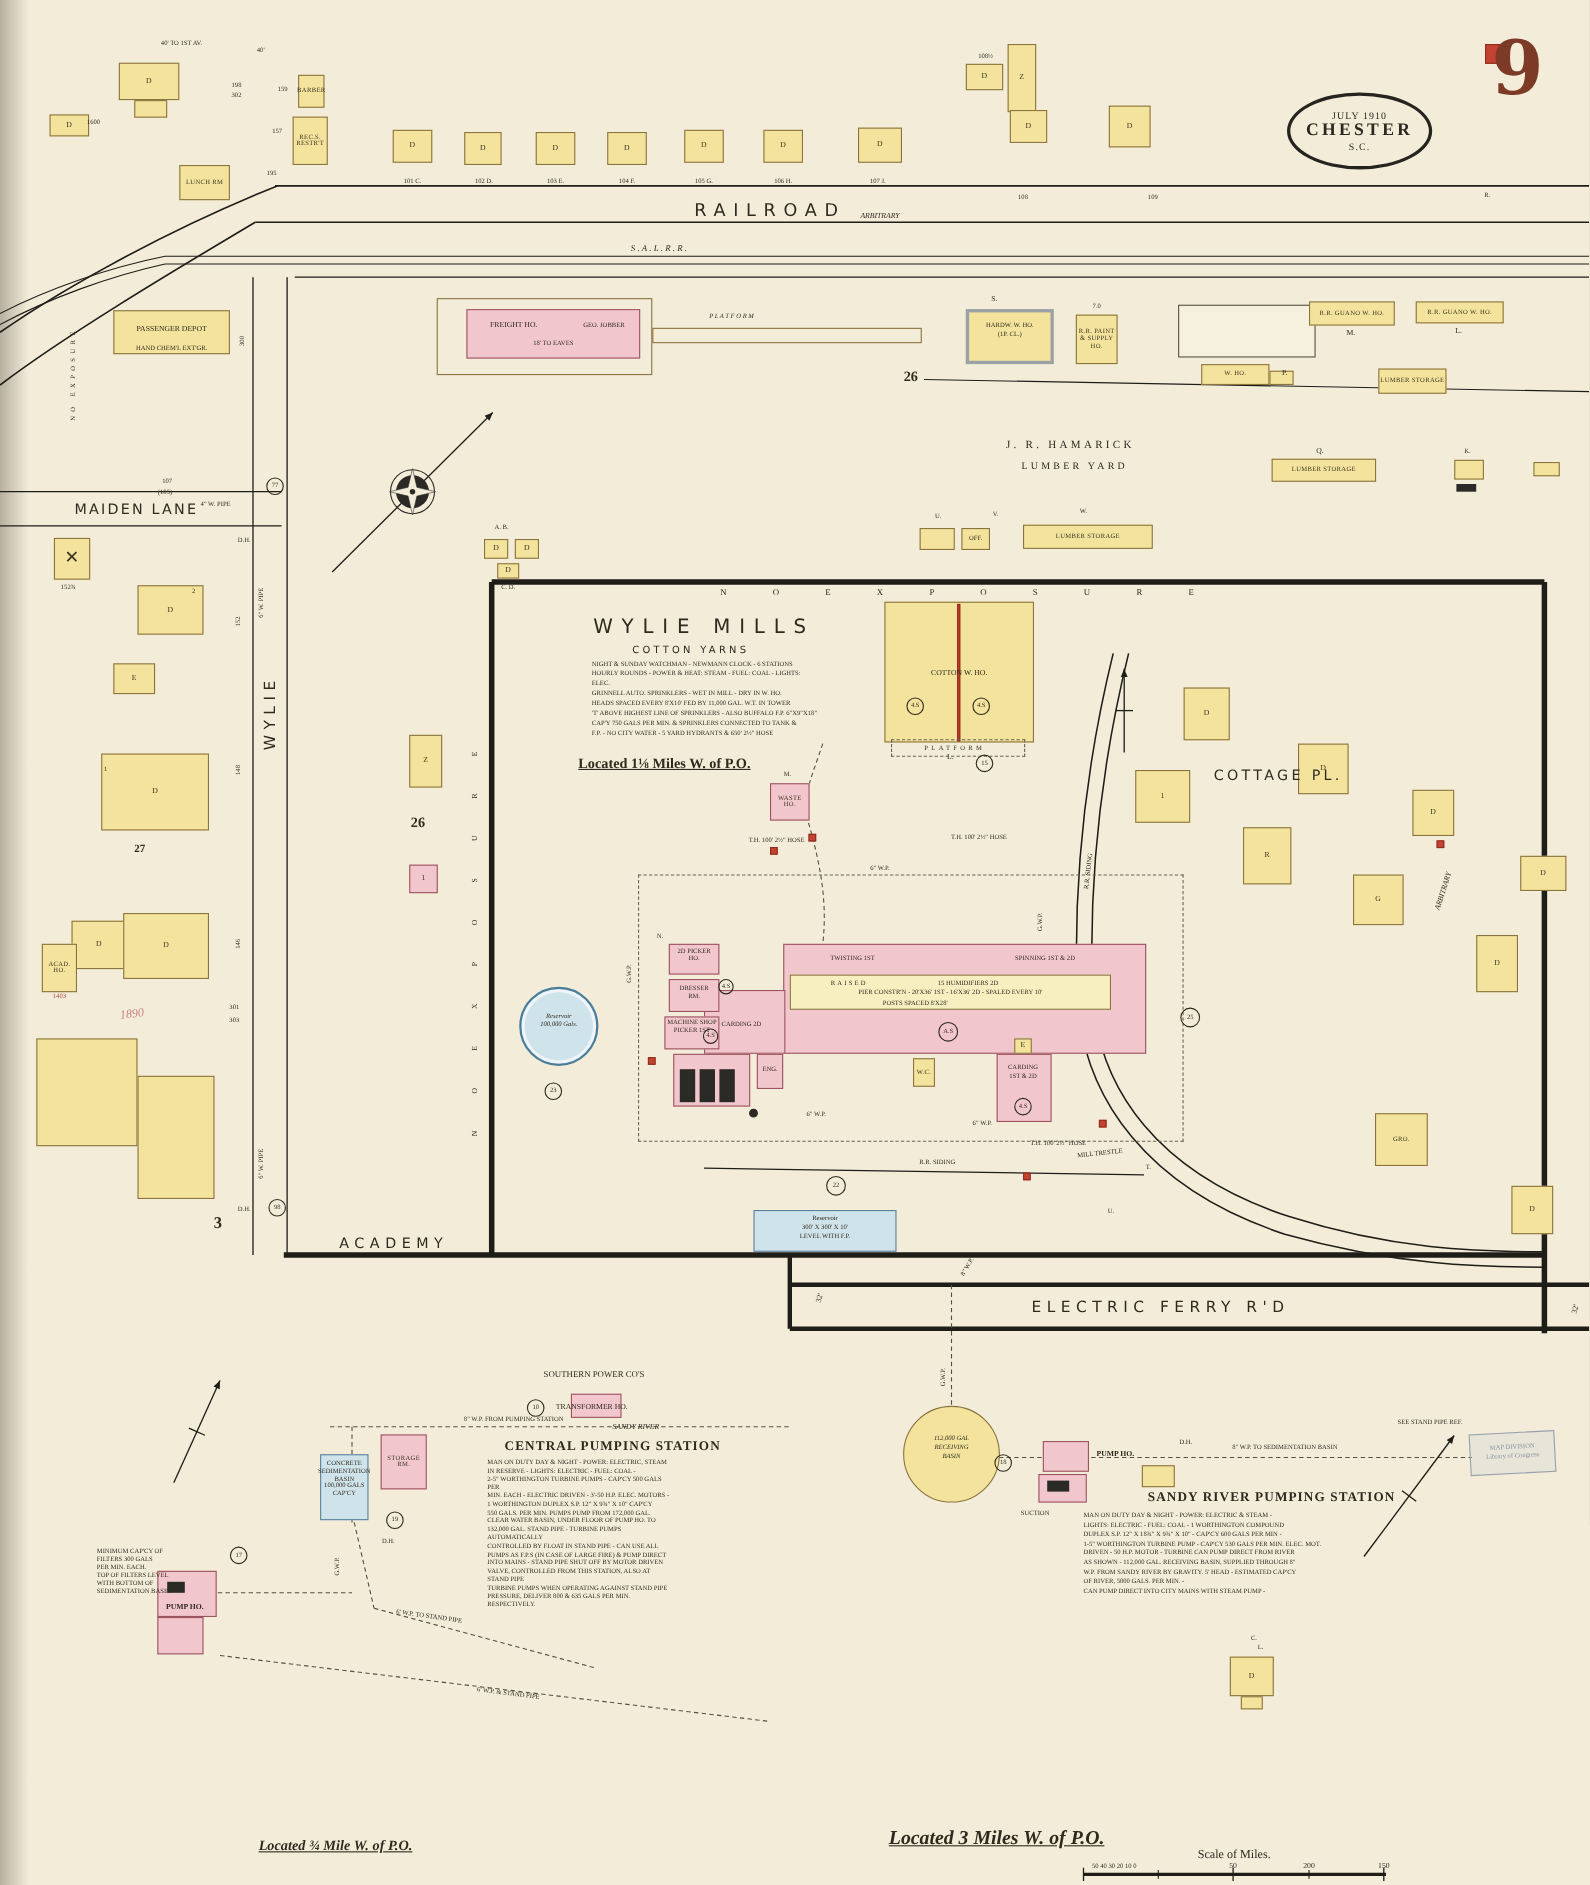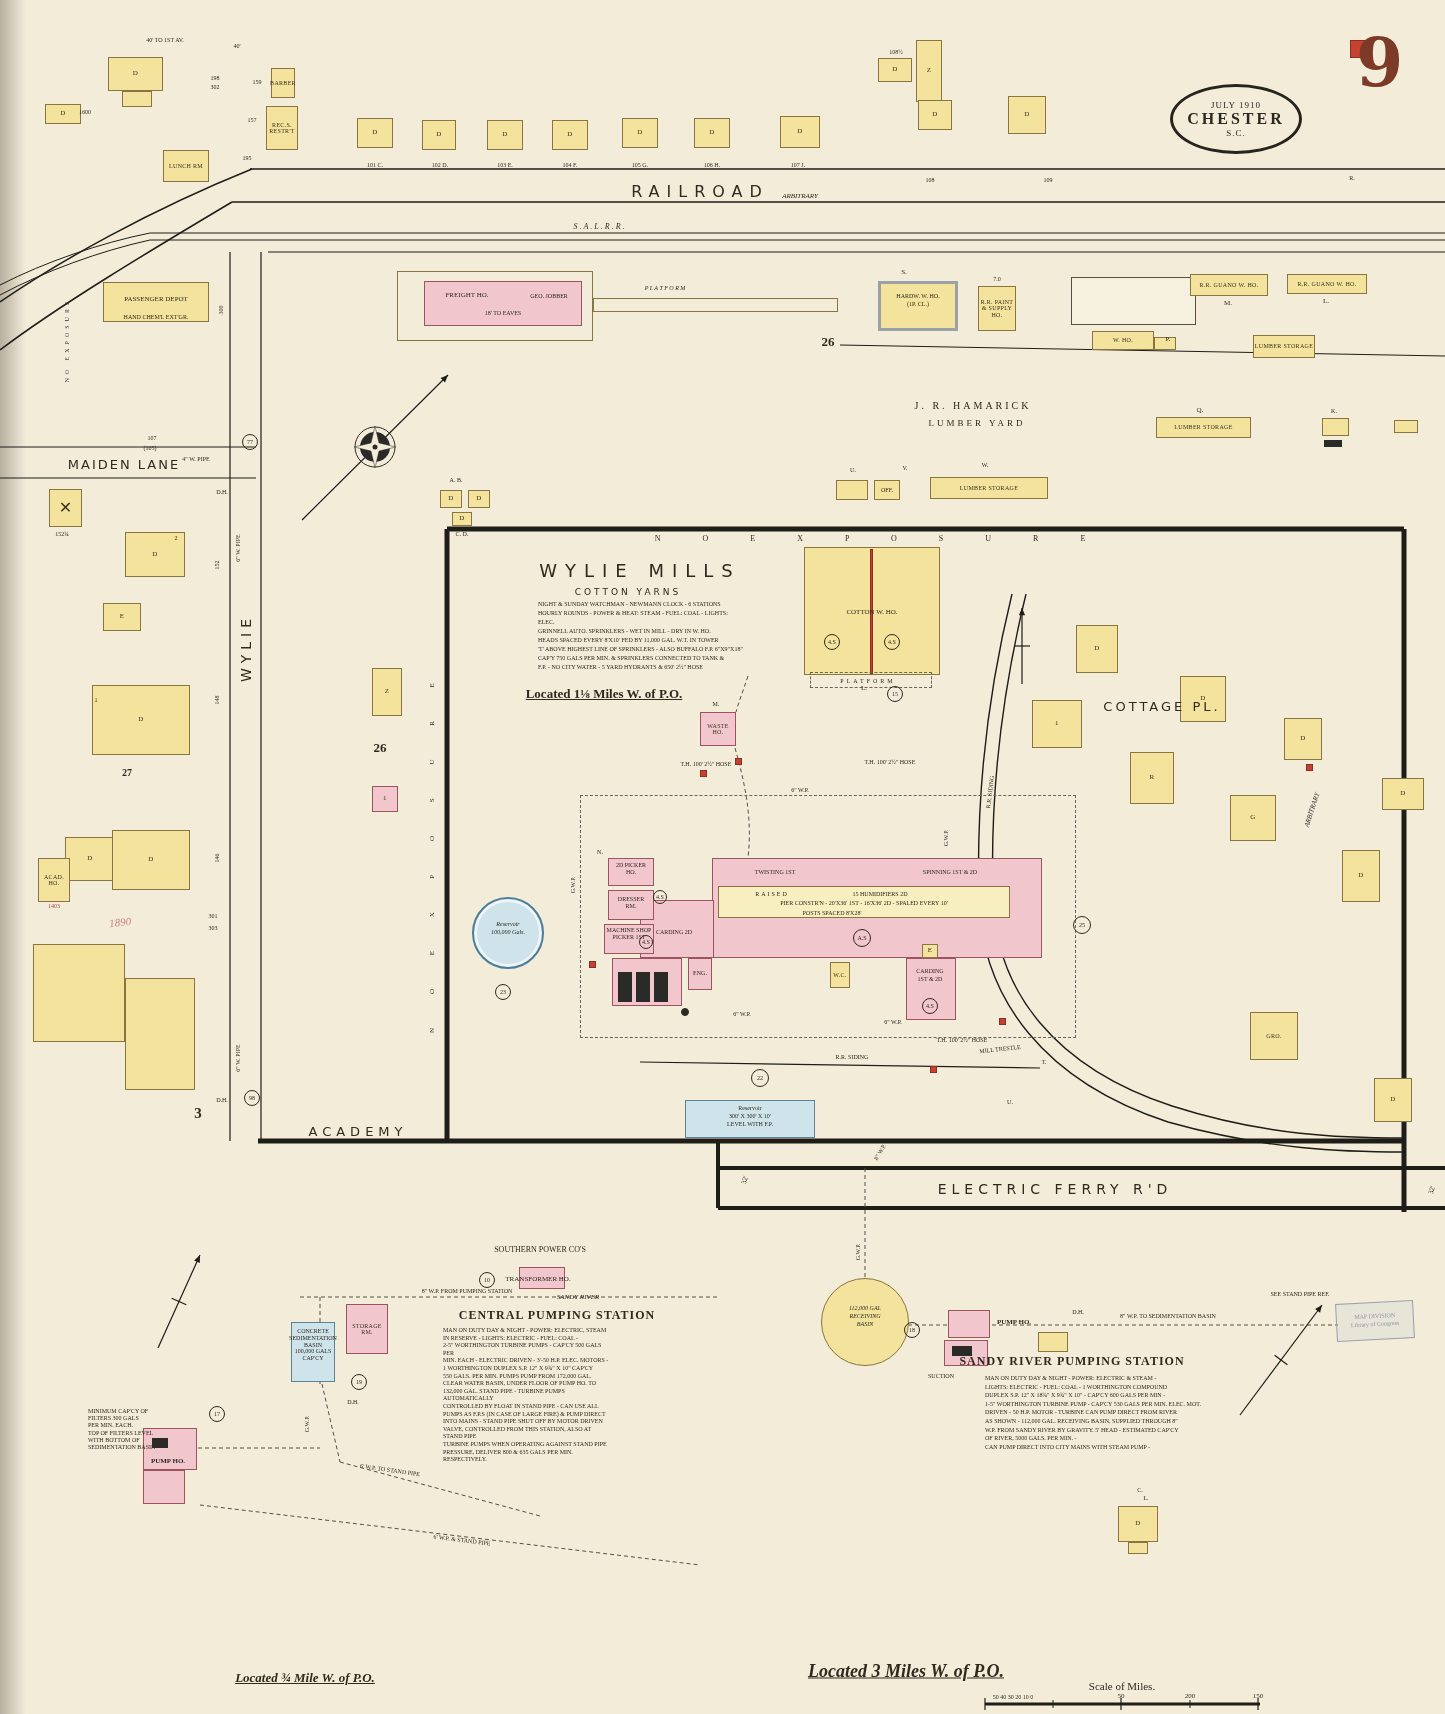--- a/index.html
+++ b/index.html
@@ -362,21 +362,21 @@
     <div class="lbl" style="left: 432px; top: 850px; font-size: 7px; letter-spacing: 16px; transform: translate(-50%, -50%) rotate(-90deg);">N O  E X P O S U R E</div>
     <div class="lbl" style="left: 1312px; top: 810px; font-size: 7px; font-style: italic; transform: translate(-50%, -50%) rotate(-72deg);">ARBITRARY</div>
     <div class="lbl" style="left: 604px; top: 694px; font-size: 13px; font-weight: bold; text-decoration: underline; transform: translate(-50%, -50%) rotate(0deg);">Located 1⅛ Miles W. of P.O.</div>
     <div class="lbl" style="left: 305px; top: 1678px; font-size: 13px; font-weight: bold; font-style: italic; text-decoration: underline; transform: translate(-50%, -50%) rotate(0deg);">Located ¾ Mile W. of P.O.</div>
     <div class="lbl" style="left: 906px; top: 1671px; font-size: 18px; font-weight: bold; font-style: italic; text-decoration: underline; transform: translate(-50%, -50%) rotate(0deg);">Located 3 Miles W. of P.O.</div>
     <div class="lbl" style="left: 540px; top: 1249px; font-size: 8px; transform: translate(-50%, -50%) rotate(0deg);">SOUTHERN POWER CO'S</div>
     <div class="lbl" style="left: 538px; top: 1260px; font-size: 7px; transform: translate(-50%, -50%) rotate(0deg); margin-top: 19px;">TRANSFORMER HO.</div>
     <div class="lbl" style="left: 467px; top: 1291px; font-size: 6px; transform: translate(-50%, -50%) rotate(0deg);">8" W.P. FROM PUMPING STATION</div>
     <div class="lbl" style="left: 578px; top: 1297px; font-size: 7px; font-style: italic; transform: translate(-50%, -50%) rotate(0deg);">SANDY RIVER</div>
     <div class="lbl" style="left: 518px; top: 1315px; font-size: 12px; letter-spacing: 1px; font-weight: bold; transform: translate(-50%, -50%) rotate(0deg); margin-left: 39px;">CENTRAL PUMPING STATION</div>
-    <div class="lbl" style="left: 1072px; top: 1361px; font-size: 12px; letter-spacing: 1px; font-weight: bold; transform: translate(-50%, -50%) rotate(0deg);">SANDY RIVER PUMPING STATION</div>
+    <div class="lbl" style="left: 1156px; top: 1361px; font-size: 12px; letter-spacing: 1px; font-weight: bold; transform: translate(-50%, -50%) rotate(0deg);">SANDY RIVER PUMPING STATION</div>
     <div class="lbl" style="left: 1122px; top: 1686px; font-size: 11px; transform: translate(-50%, -50%) rotate(0deg);">Scale of Miles.</div>
     <div class="lbl" style="left: 1013px; top: 1697px; font-size: 6px; transform: translate(-50%, -50%) rotate(0deg);">50 40 30 20 10 0</div>
     <div class="lbl" style="left: 1121px; top: 1696px; font-size: 7px; transform: translate(-50%, -50%) rotate(0deg);">50</div>
     <div class="lbl" style="left: 1190px; top: 1696px; font-size: 7px; transform: translate(-50%, -50%) rotate(0deg);">200</div>
     <div class="lbl" style="left: 1258px; top: 1696px; font-size: 7px; transform: translate(-50%, -50%) rotate(0deg);">150</div>
     <div class="lbl" style="left: 665px; top: 288px; font-size: 6px; font-style: italic; transform: translate(-50%, -50%) rotate(0deg);">P L A T F O R M</div>
     <div class="lbl" style="left: 868px; top: 681px; font-size: 6px; letter-spacing: 3px; transform: translate(-50%, -50%) rotate(0deg);">PLATFORM</div>
     <div class="lbl" style="left: 872px; top: 612px; font-size: 7px; transform: translate(-50%, -50%) rotate(0deg);">COTTON  W. HO.</div>
     <div class="lbl" style="left: 864px; top: 688px; font-size: 7px; transform: translate(-50%, -50%) rotate(0deg);">L.</div>
     <div class="lbl" style="left: 904px; top: 272px; font-size: 7px; transform: translate(-50%, -50%) rotate(0deg);">S.</div>

